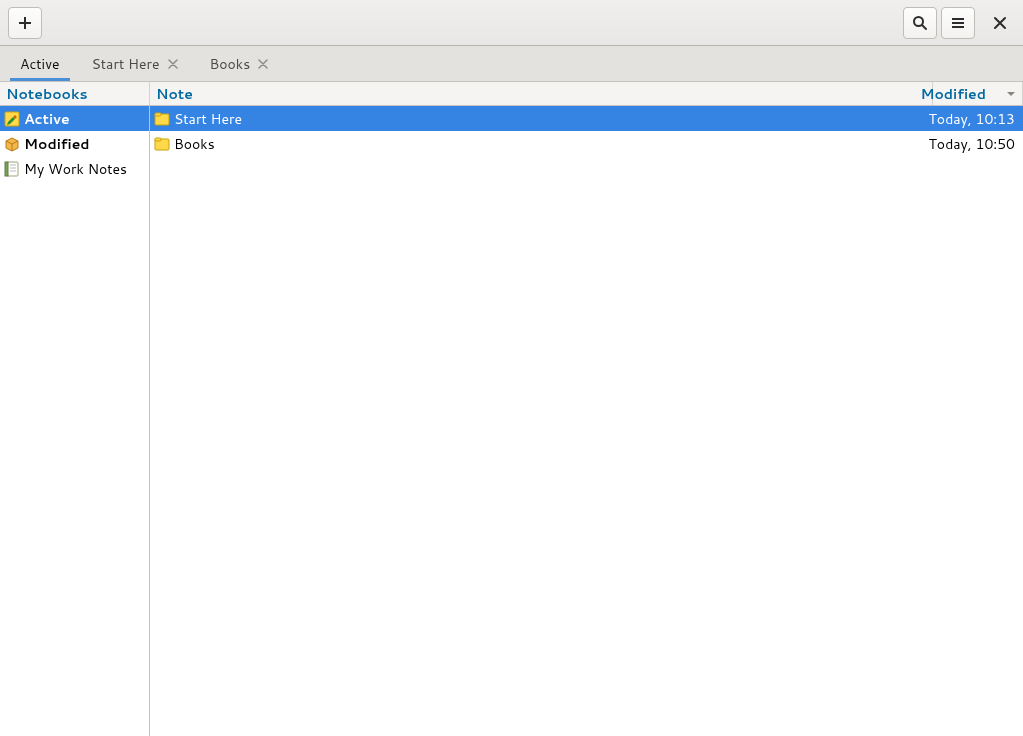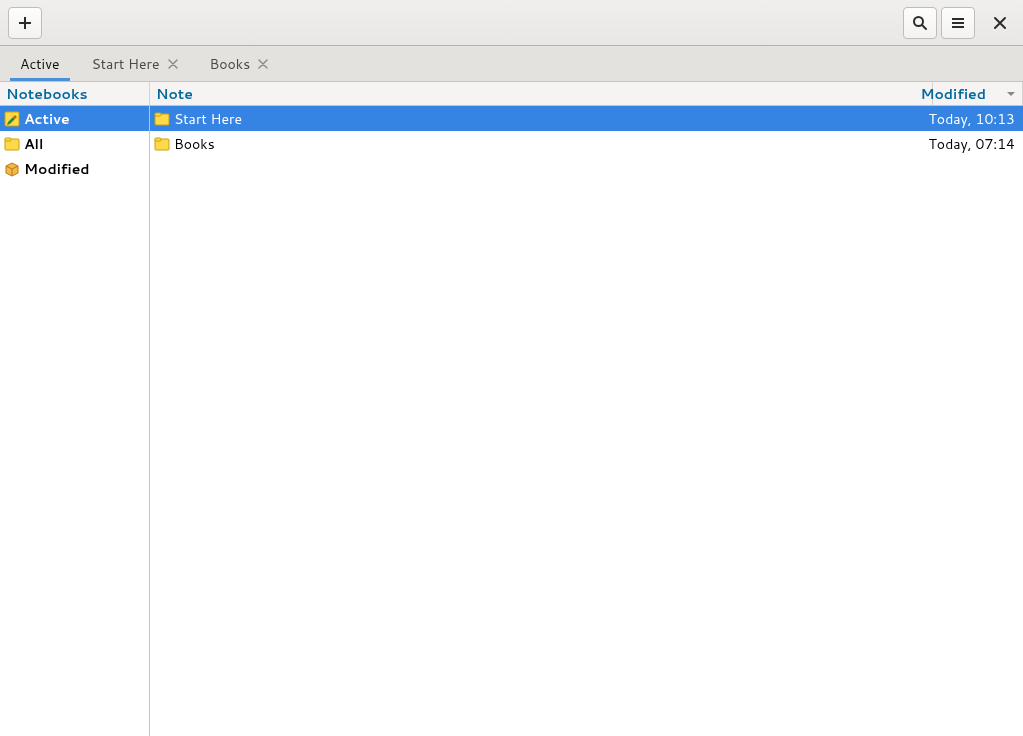--- a/index.html
+++ b/index.html
@@ -208,51 +208,52 @@
             <rect x="1" y="1" width="14" height="14" rx="1" fill="#ffd94a" stroke="#c9a20a"></rect>
             <path d="M4 11l5-5 2 2-5 5-3 1z" fill="#2f8f2f"></path>
             <path d="M9 6l2-2 2 2-2 2z" fill="#c96600"></path>
           </svg>
         </span>
         <span class="name">Active</span>
       </div>
       <div class="row bold">
         <span class="icon">
           <svg width="16" height="16" viewBox="0 0 16 16">
+            <path d="M2 5l6-3 6 3v7l-6 3-6-3z" fill="#f2b84b" stroke="#b87a12"></path>
+            <path d="M2 5l6 3 6-3M8 8v7" fill="none" stroke="#b87a12"></path>
+          </svg>
+        </span>
+        <span class="name">Modified</span>
+      </div>
+      <div class="row">
+        <span class="icon">
+          <svg width="16" height="16" viewBox="0 0 16 16">
+            <rect x="3" y="1" width="11" height="14" rx="1" fill="#fefefe" stroke="#9aa77a"></rect>
+            <rect x="1" y="1" width="3" height="14" fill="#7aa05a" stroke="#5e7d43"></rect>
+            <path d="M6 4h6M6 7h6M6 10h6" stroke="#bcbcbc"></path>
+          </svg>
+        </span>
+        <span class="name">My Work Notes</span>
+      </div>
+    </div>
+  <div class="content" id="content">
+      <div class="row selected">
+        <span class="icon">
+          <svg width="16" height="16" viewBox="0 0 16 16">
             <rect x="1" y="3" width="14" height="11" rx="1" fill="#ffd94a" stroke="#c9a20a"></rect>
             <rect x="1" y="2" width="6" height="3" rx="1" fill="#ffd94a" stroke="#c9a20a"></rect>
           </svg>
         </span>
-        <span class="name">All</span>
-      </div>
-      <div class="row bold">
-        <span class="icon">
-          <svg width="16" height="16" viewBox="0 0 16 16">
-            <path d="M2 5l6-3 6 3v7l-6 3-6-3z" fill="#f2b84b" stroke="#b87a12"></path>
-            <path d="M2 5l6 3 6-3M8 8v7" fill="none" stroke="#b87a12"></path>
-          </svg>
-        </span>
-        <span class="name">Modified</span>
-      </div>
-    </div>
-  <div class="content" id="content">
-      <div class="row selected">
+        <span class="name">Start Here</span>
+        <span class="mod">Today, 10:13</span>
+      </div>
+      <div class="row">
         <span class="icon">
           <svg width="16" height="16" viewBox="0 0 16 16">
             <rect x="1" y="3" width="14" height="11" rx="1" fill="#ffd94a" stroke="#c9a20a"></rect>
             <rect x="1" y="2" width="6" height="3" rx="1" fill="#ffd94a" stroke="#c9a20a"></rect>
           </svg>
         </span>
-        <span class="name">Start Here</span>
-        <span class="mod">Today, 10:13</span>
-      </div>
-      <div class="row">
-        <span class="icon">
-          <svg width="16" height="16" viewBox="0 0 16 16">
-            <rect x="1" y="3" width="14" height="11" rx="1" fill="#ffd94a" stroke="#c9a20a"></rect>
-            <rect x="1" y="2" width="6" height="3" rx="1" fill="#ffd94a" stroke="#c9a20a"></rect>
-          </svg>
-        </span>
         <span class="name">Books</span>
-        <span class="mod">Today, 07:14</span>
+        <span class="mod">Today, 10:50</span>
       </div>
     </div>
 </div>
 
 </body></html>

